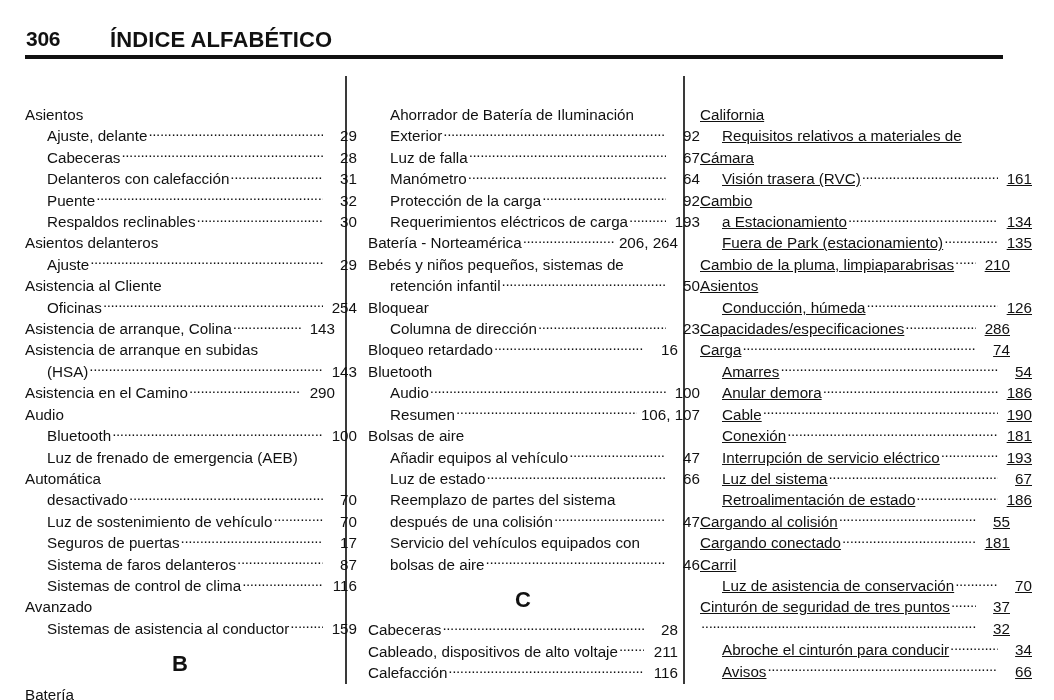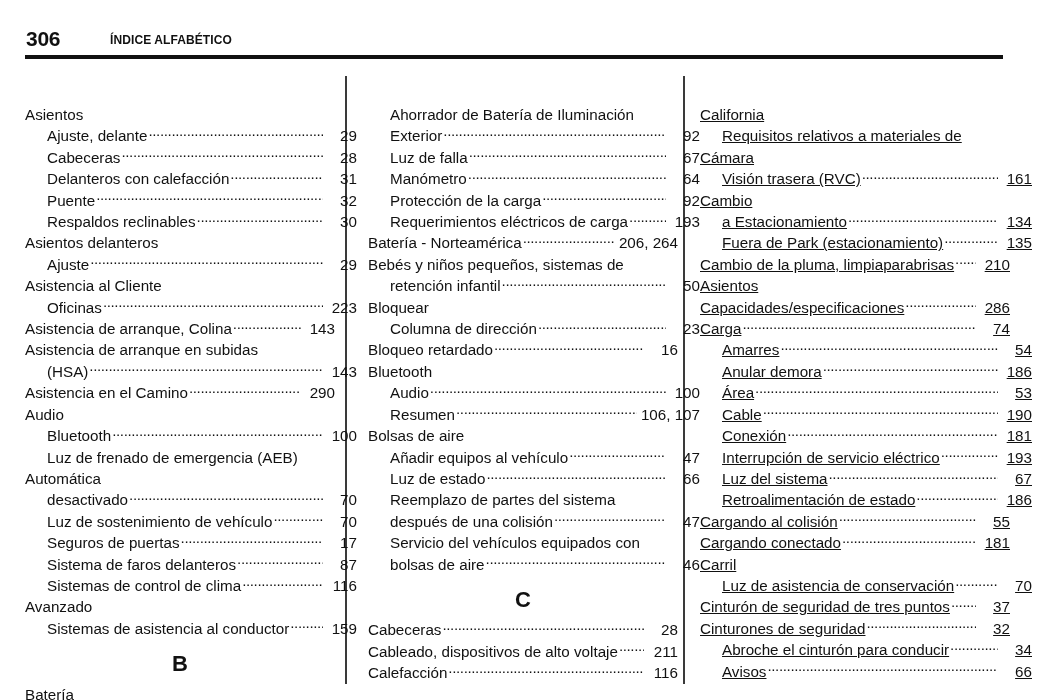--- a/index.html
+++ b/index.html
@@ -37,21 +37,21 @@
     top: 0;
     font-size: 21px;
     font-weight: bold;
     letter-spacing: -0.3px;
     line-height: 26px;
   }
   .header-title {
     position: absolute;
     left: 110px;
     top: 1px;
-    font-size: 12px;
+    font-size: 22px;
     font-weight: bold;
     letter-spacing: 0.1px;
     line-height: 26px;
   }
   .header-rule {
     position: absolute;
     left: 25px;
     top: 55px;
     width: 978px;
     height: 4px;
@@ -195,21 +195,21 @@
           <span class="entry-page">29</span>
         </div>
         <div class="entry lvl1 noleader">
           <span class="entry-text">Asistencia al Cliente</span>
           <span class="entry-leader"></span>
           <span class="entry-page"></span>
         </div>
         <div class="entry lvl2">
           <span class="entry-text">Oficinas</span>
           <span class="entry-leader"></span>
-          <span class="entry-page">223</span>
+          <span class="entry-page">254</span>
         </div>
         <div class="entry lvl1">
           <span class="entry-text">Asistencia de arranque, Colina</span>
           <span class="entry-leader"></span>
           <span class="entry-page">143</span>
         </div>
         <div class="entry lvl1 noleader">
           <span class="entry-text">Asistencia de arranque en subidas</span>
           <span class="entry-leader"></span>
           <span class="entry-page"></span>
@@ -458,20 +458,25 @@
         <div class="entry lvl1">
           <span class="entry-text">Cambio de la pluma, limpiaparabrisas</span>
           <span class="entry-leader"></span>
           <span class="entry-page">210</span>
         </div>
         <div class="entry lvl1 noleader">
           <span class="entry-text">Asientos</span>
           <span class="entry-leader"></span>
           <span class="entry-page"></span>
         </div>
+        <div class="entry lvl2">
+          <span class="entry-text">Conducción, húmeda</span>
+          <span class="entry-leader"></span>
+          <span class="entry-page">126</span>
+        </div>
         <div class="entry lvl1">
           <span class="entry-text">Capacidades/especificaciones</span>
           <span class="entry-leader"></span>
           <span class="entry-page">286</span>
         </div>
         <div class="entry lvl1">
           <span class="entry-text">Carga</span>
           <span class="entry-leader"></span>
           <span class="entry-page">74</span>
         </div>
@@ -479,25 +484,20 @@
           <span class="entry-text">Amarres</span>
           <span class="entry-leader"></span>
           <span class="entry-page">54</span>
         </div>
         <div class="entry lvl2">
           <span class="entry-text">Anular demora</span>
           <span class="entry-leader"></span>
           <span class="entry-page">186</span>
         </div>
         <div class="entry lvl2">
-          <span class="entry-text">Área</span>
-          <span class="entry-leader"></span>
-          <span class="entry-page">53</span>
-        </div>
-        <div class="entry lvl2">
           <span class="entry-text">Cable</span>
           <span class="entry-leader"></span>
           <span class="entry-page">190</span>
         </div>
         <div class="entry lvl2">
           <span class="entry-text">Conexión</span>
           <span class="entry-leader"></span>
           <span class="entry-page">181</span>
         </div>
         <div class="entry lvl2">
@@ -534,21 +534,20 @@
           <span class="entry-text">Luz de asistencia de conservación</span>
           <span class="entry-leader"></span>
           <span class="entry-page">70</span>
         </div>
         <div class="entry lvl1">
           <span class="entry-text">Cinturón de seguridad de tres puntos</span>
           <span class="entry-leader"></span>
           <span class="entry-page">37</span>
         </div>
         <div class="entry lvl1">
-          <span class="entry-text">Cinturones de seguridad</span>
           <span class="entry-leader"></span>
           <span class="entry-page">32</span>
         </div>
         <div class="entry lvl2">
           <span class="entry-text">Abroche el cinturón para conducir</span>
           <span class="entry-leader"></span>
           <span class="entry-page">34</span>
         </div>
         <div class="entry lvl2">
           <span class="entry-text">Avisos</span>

